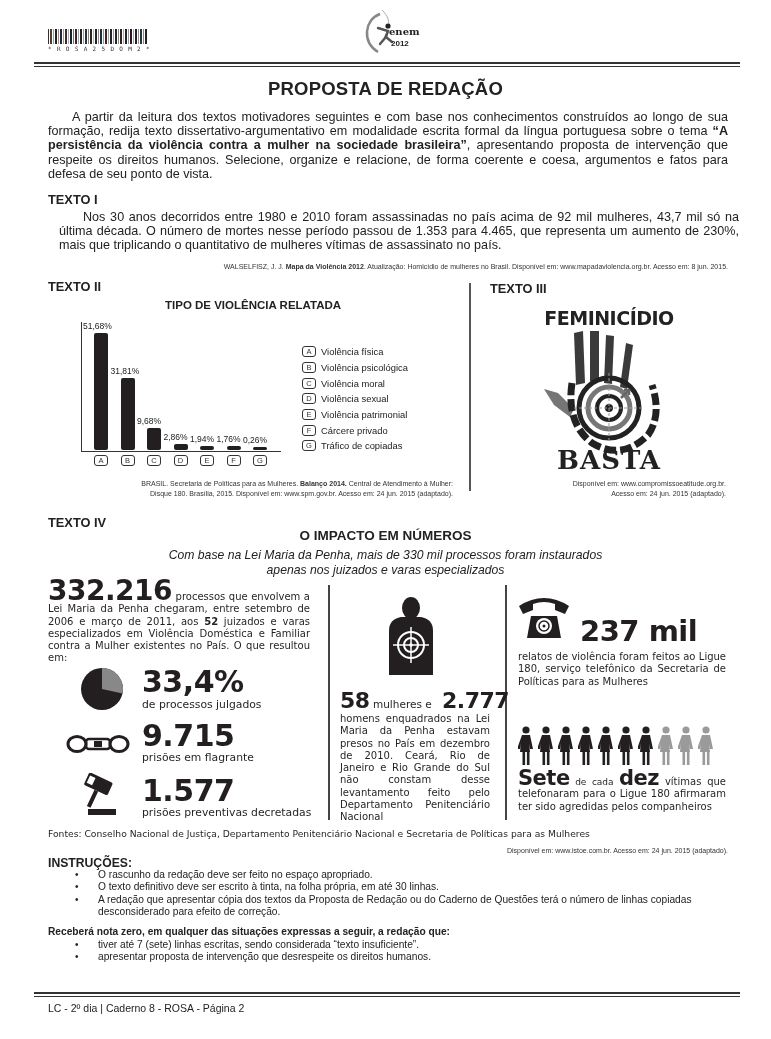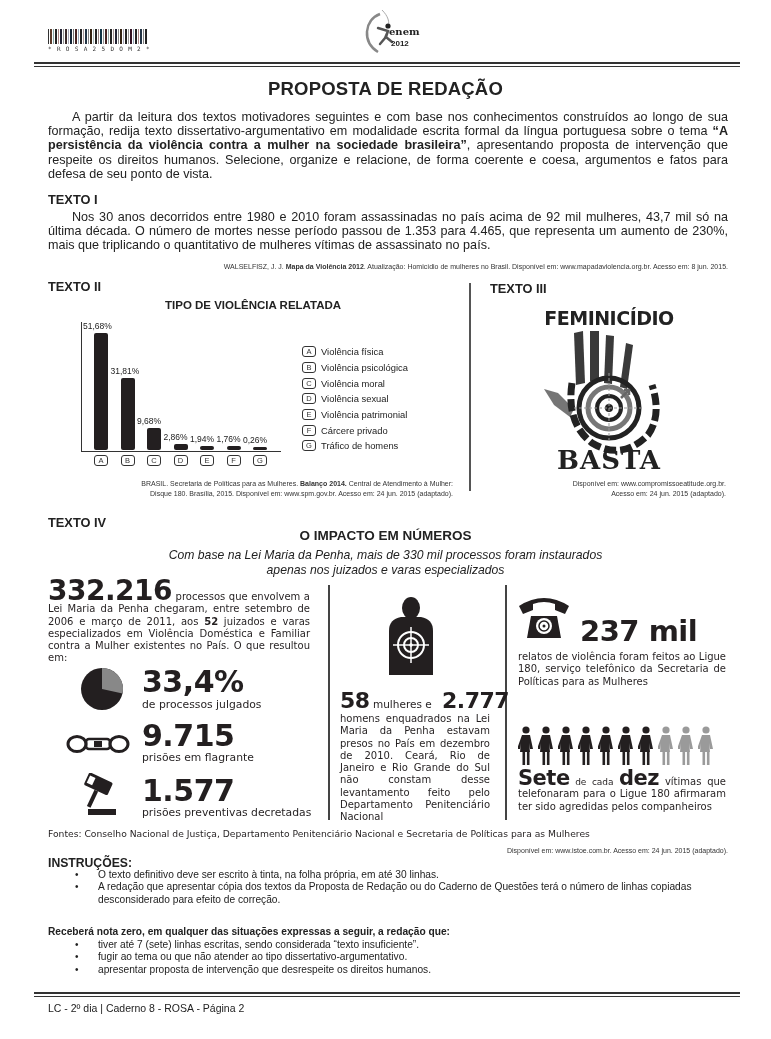--- a/index.html
+++ b/index.html
@@ -109,21 +109,21 @@
 
 <div class="abs rule-top"></div>
 
 <div class="abs title">PROPOSTA DE REDAÇÃO</div>
 
 <div class="abs para" style="top:110px;">
   <span class="indent"></span><span>A partir da leitura dos textos motivadores seguintes e com base nos conhecimentos construídos ao longo de sua formação, redija texto dissertativo-argumentativo em modalidade escrita formal da língua portuguesa sobre o tema </span><b>“A persistência da violência contra a mulher na sociedade brasileira”</b><span>, apresentando proposta de intervenção que respeite os direitos humanos. Selecione, organize e relacione, de forma coerente e coesa, argumentos e fatos para defesa de seu ponto de vista.</span>
 </div>
 
 <div class="abs section-h" style="left:48px;top:192px;">TEXTO I</div>
-<div class="abs para" style="top:210px;">
+<div class="abs para" style="top:210px;margin-left:11px;">
   <span class="indent"></span><span>Nos 30 anos decorridos entre 1980 e 2010 foram assassinadas no país acima de 92 mil mulheres, 43,7 mil só na última década. O número de mortes nesse período passou de 1.353 para 4.465, que representa um aumento de 230%, mais que triplicando o quantitativo de mulheres vítimas de assassinato no país.</span>
 </div>
 <div class="abs citation" style="left:48px;top:263px;width:680px;">
   <span>WALSELFISZ, J. J. </span><b>Mapa da Violência 2012</b><span>. Atualização: Homicídio de mulheres no Brasil. Disponível em: www.mapadaviolencia.org.br. Acesso em: 8 jun. 2015.</span>
 </div>
 
 <div class="abs section-h" style="left:48px;top:279px;">TEXTO II</div>
 <div class="abs chart-title">TIPO DE VIOLÊNCIA RELATADA</div>
 <div class="abs axis-y"></div>
 <div class="abs axis-x"></div>
@@ -171,21 +171,21 @@
     <div class="legend-item">
       <span class="cat-box">E</span>
       <span>Violência patrimonial</span>
     </div>
     <div class="legend-item">
       <span class="cat-box">F</span>
       <span>Cárcere privado</span>
     </div>
     <div class="legend-item">
       <span class="cat-box">G</span>
-      <span>Tráfico de homens</span>
+      <span>Tráfico de copiadas</span>
     </div>
   </div>
 
 <div class="abs citation" style="left:48px;top:479px;width:405px;line-height:10px;">
   <span>BRASIL. Secretaria de Políticas para as Mulheres. </span><b>Balanço 2014.</b><span> Central de Atendimento à Mulher:</span><br>
   <span>Disque 180. Brasília, 2015. Disponível em: www.spm.gov.br. Acesso em: 24 jun. 2015 (adaptado).</span>
 </div>
 
 <div class="abs vdivider"></div>
 
@@ -343,24 +343,24 @@
 
 <div class="abs small-info" style="left:518px;top:769px;width:208px;">
   <span class="big" style="font-size:21px;line-height:18px;">Sete</span><span style="font-size:9px;"> de cada </span><span class="big" style="font-size:21px;line-height:18px;">dez</span><span> vítimas que telefonaram para o Ligue 180 afirmaram ter sido agredidas pelos companheiros</span>
 </div>
 
 <div class="abs info" style="left:48px;top:828px;font-size:9.2px;">Fontes: Conselho Nacional de Justiça, Departamento Penitenciário Nacional e Secretaria de Políticas para as Mulheres</div>
 <div class="abs citation" style="left:48px;top:847px;width:680px;">Disponível em: www.istoe.com.br. Acesso em: 24 jun. 2015 (adaptado).</div>
 
 <div class="abs section-h" style="left:48px;top:856px;font-size:12.2px;">INSTRUÇÕES:</div>
 <ul id="instr-list" class="abs bullet-list" style="left:48px;top:869px;width:680px;">
+    <li>O rascunho da redação deve ser feito no espaço apropriado.</li>
     <li>O texto definitivo deve ser escrito à tinta, na folha própria, em até 30 linhas.</li>
     <li>A redação que apresentar cópia dos textos da Proposta de Redação ou do Caderno de Questões terá o número de linhas copiadas desconsiderado para efeito de correção.</li>
   </ul>
 <div class="abs" style="left:48px;top:926px;font-size:10.2px;font-weight:bold;color:#222;">Receberá nota zero, em qualquer das situações expressas a seguir, a redação que:</div>
 <ul id="zero-list" class="abs bullet-list" style="left:48px;top:939px;width:680px;">
     <li>tiver até 7 (sete) linhas escritas, sendo considerada “texto insuficiente”.</li>
-    <li>fugir ao tema ou que não atender ao tipo dissertativo-argumentativo.</li>
     <li>apresentar proposta de intervenção que desrespeite os direitos humanos.</li>
   </ul>
 
 <div class="abs rule-bottom"></div>
 <div class="abs footer">LC - 2º dia | Caderno 8 - ROSA - Página 2</div>
 
 </body></html>

